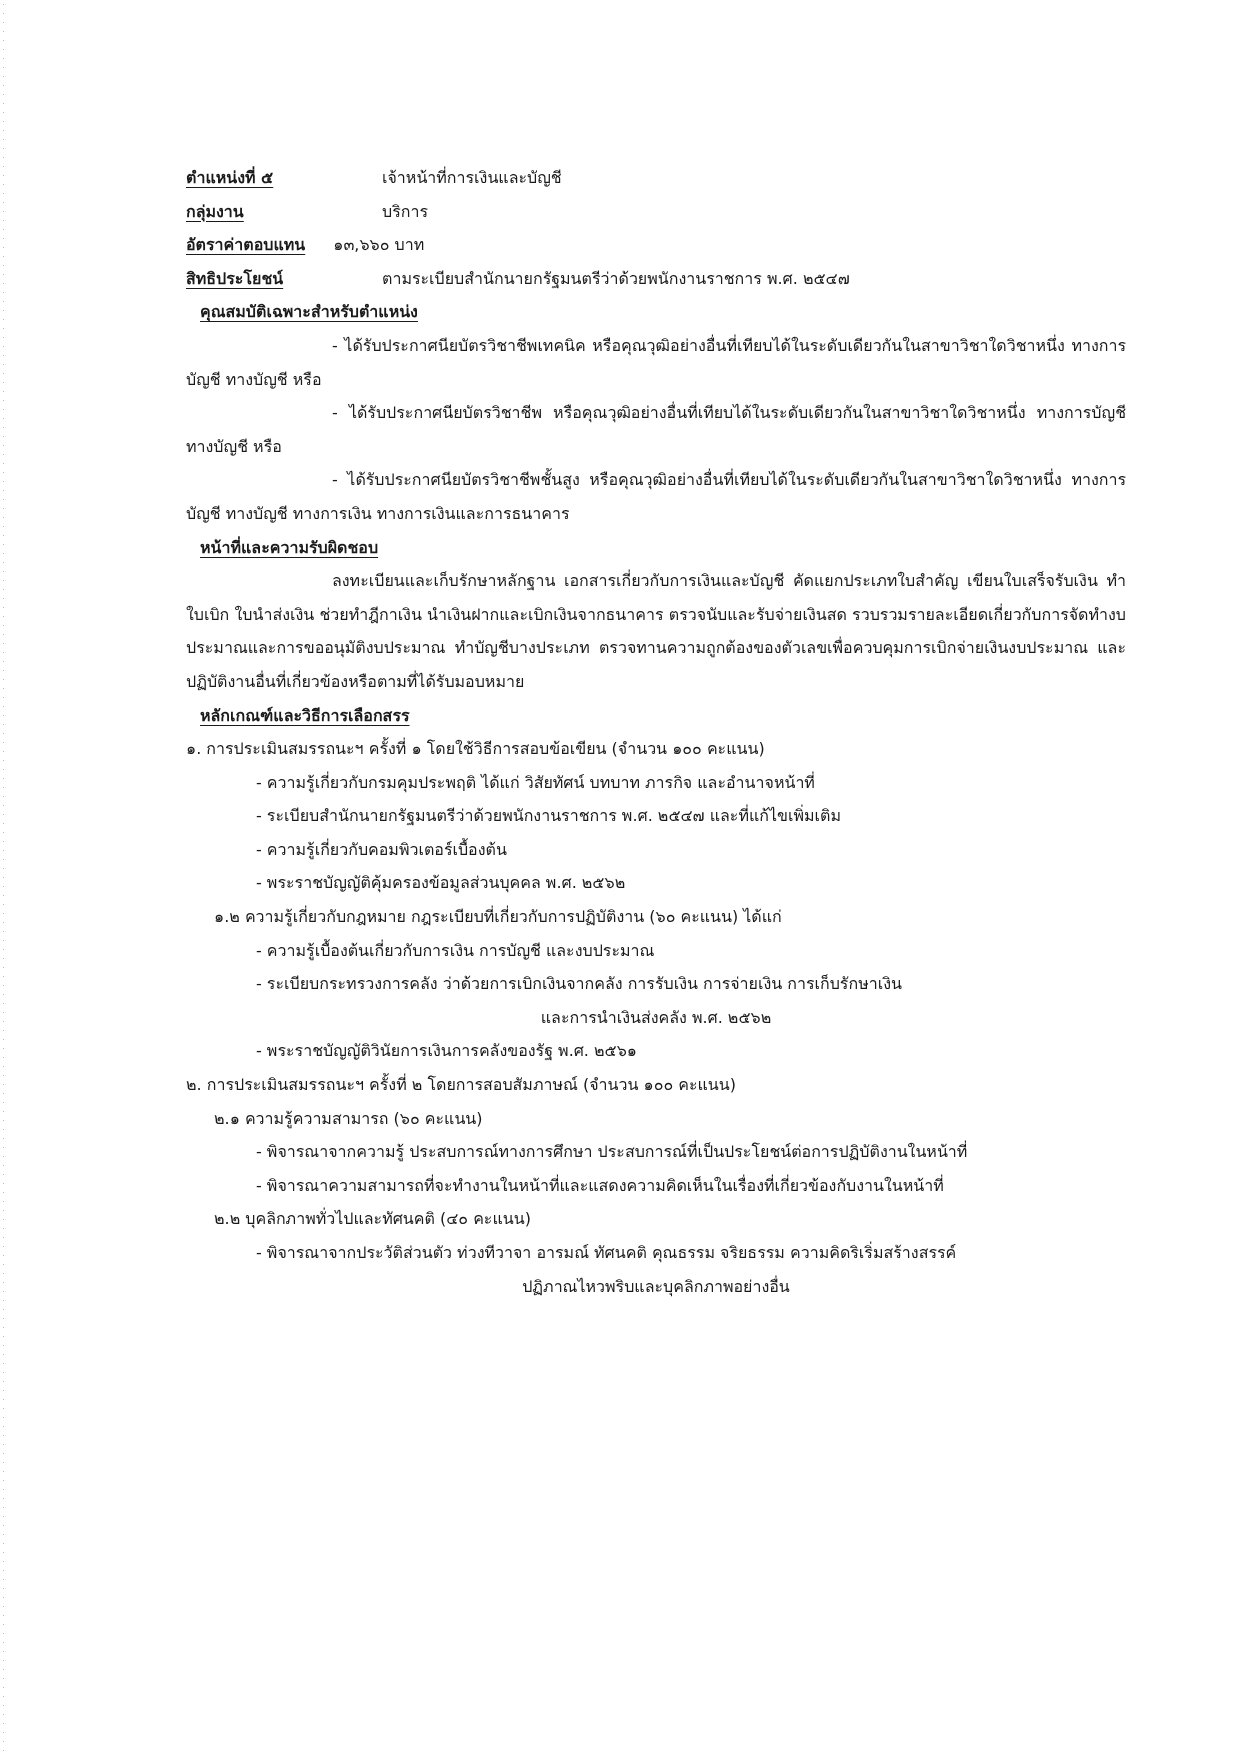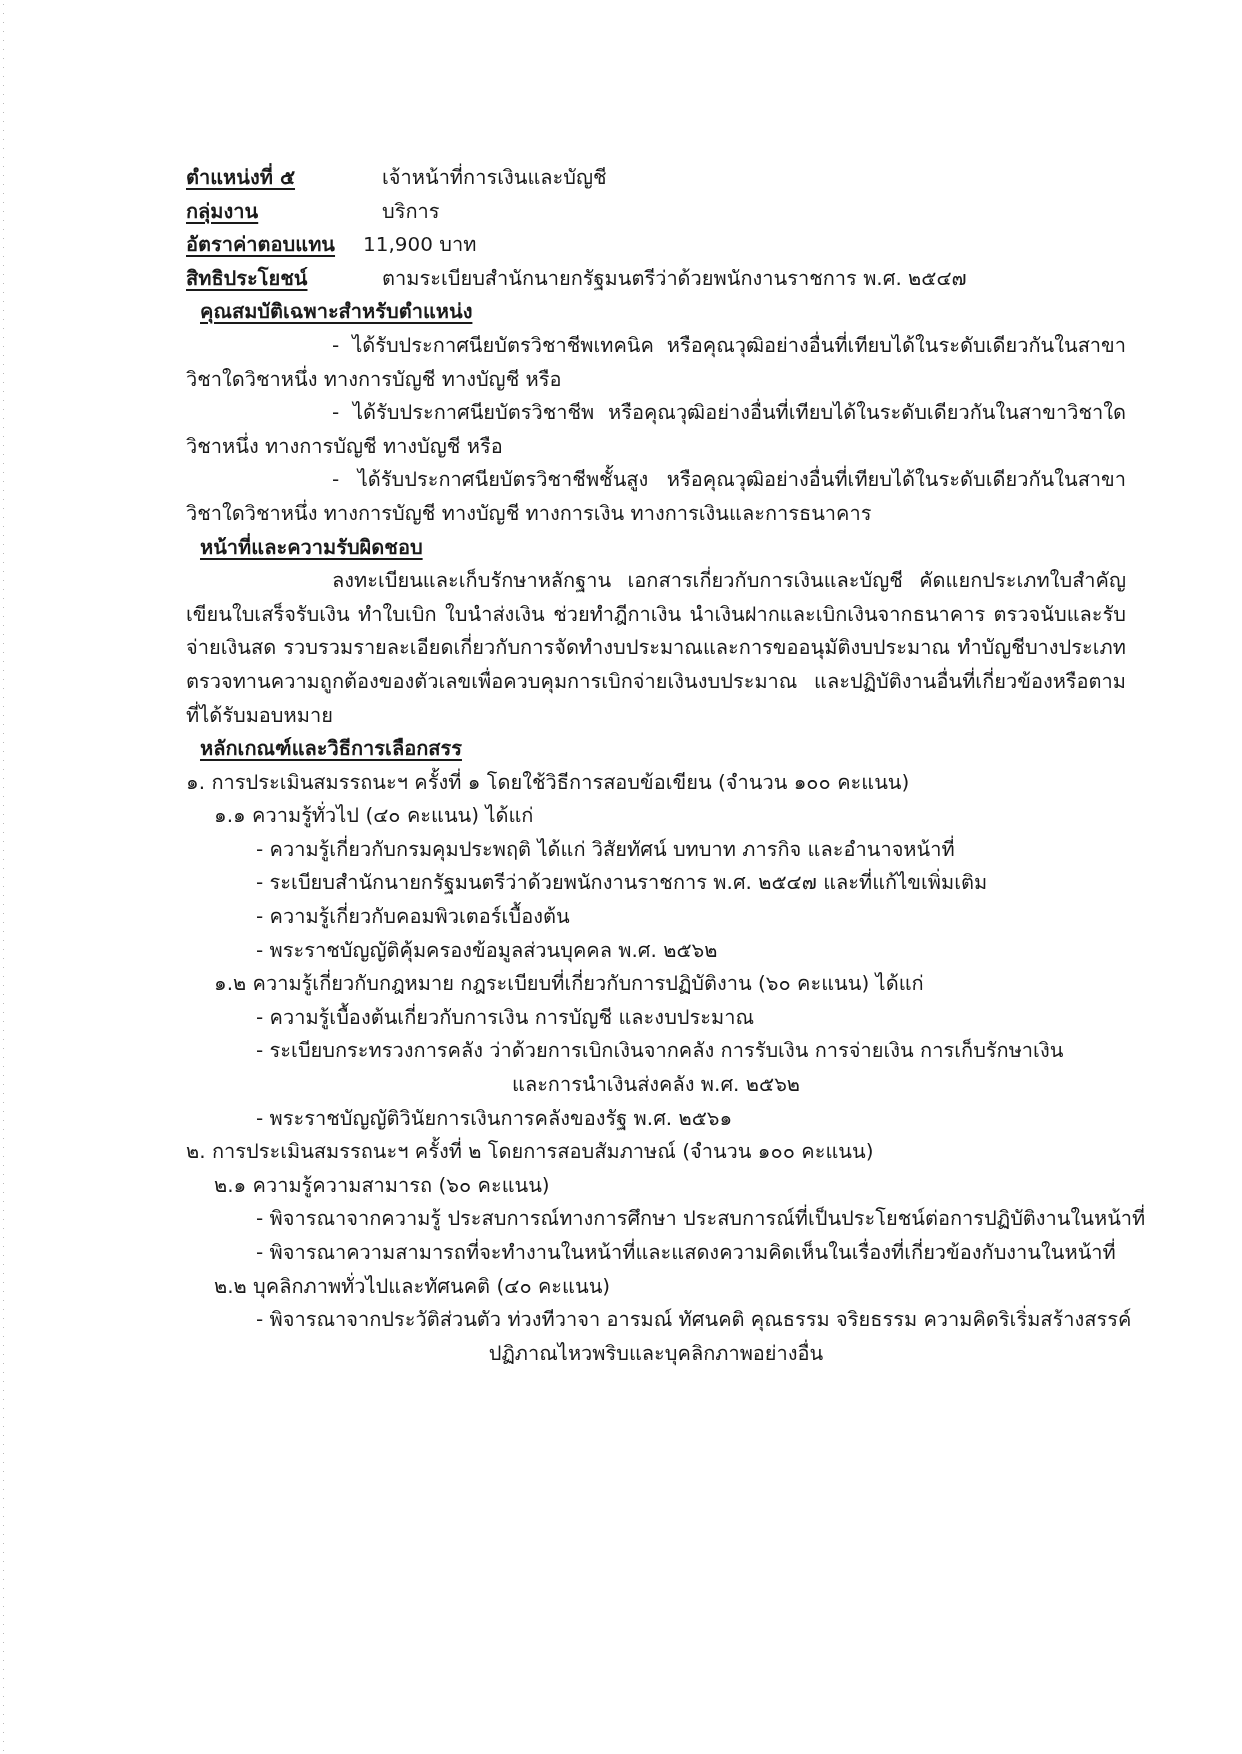--- a/index.html
+++ b/index.html
@@ -9,21 +9,21 @@
     color: #1a1a1a;
   }
   .margin-dots {
     position: absolute; left: 2px; top: 0; width: 3px; height: 1754px;
     background-image: radial-gradient(circle, #9a9a9a 0.8px, transparent 1px);
     background-size: 3px 9px;
     opacity: 0.7;
   }
   .page {
     position: absolute; left: 186px; top: 161px; width: 940px;
-    font-size: 20px; line-height: 33.6px;
+    font-size: 16px; line-height: 33.6px;
   }
   .row { display: flex; white-space: nowrap; }
   .row .label {
     width: 156px; font-weight: bold; text-decoration: underline;
     text-underline-offset: 4px; flex: 0 0 auto;
   }
   .row .value { padding-left: 20px; margin-left: 20px; }
   .row.wide .label { width: auto; padding-right: 0; }
   .row.wide .value { padding-left: 8px; }
   .heading {
@@ -46,39 +46,38 @@
   <div class="row">
     <span class="label">ตำแหน่งที่ ๕</span>
     <span class="value">เจ้าหน้าที่การเงินและบัญชี</span>
   </div>
   <div class="row">
     <span class="label">กลุ่มงาน</span>
     <span class="value">บริการ</span>
   </div>
   <div class="row wide">
     <span class="label">อัตราค่าตอบแทน</span>
-    <span class="value">11,900 บาท</span>
+    <span class="value">๑๓,๖๖๐ บาท</span>
   </div>
   <div class="row">
     <span class="label">สิทธิประโยชน์</span>
     <span class="value">ตามระเบียบสำนักนายกรัฐมนตรีว่าด้วยพนักงานราชการ พ.ศ. ๒๕๔๗</span>
   </div>
 
   <div class="heading">คุณสมบัติเฉพาะสำหรับตำแหน่ง</div>
   <div class="para indent-first">- ได้รับประกาศนียบัตรวิชาชีพเทคนิค หรือคุณวุฒิอย่างอื่นที่เทียบได้ในระดับเดียวกันในสาขาวิชาใดวิชาหนึ่ง ทางการบัญชี ทางบัญชี หรือ</div>
   <div class="para indent-first">- ได้รับประกาศนียบัตรวิชาชีพ หรือคุณวุฒิอย่างอื่นที่เทียบได้ในระดับเดียวกันในสาขาวิชาใดวิชาหนึ่ง ทางการบัญชี ทางบัญชี หรือ</div>
   <div class="para indent-first">- ได้รับประกาศนียบัตรวิชาชีพชั้นสูง หรือคุณวุฒิอย่างอื่นที่เทียบได้ในระดับเดียวกันในสาขาวิชาใดวิชาหนึ่ง ทางการบัญชี ทางบัญชี ทางการเงิน ทางการเงินและการธนาคาร</div>
 
   <div class="heading">หน้าที่และความรับผิดชอบ</div>
   <div class="para indent-first">ลงทะเบียนและเก็บรักษาหลักฐาน เอกสารเกี่ยวกับการเงินและบัญชี คัดแยกประเภทใบสำคัญ เขียนใบเสร็จรับเงิน ทำใบเบิก ใบนำส่งเงิน ช่วยทำฎีกาเงิน นำเงินฝากและเบิกเงินจากธนาคาร ตรวจนับและรับจ่ายเงินสด รวบรวมรายละเอียดเกี่ยวกับการจัดทำงบประมาณและการขออนุมัติงบประมาณ ทำบัญชีบางประเภท ตรวจทานความถูกต้องของตัวเลขเพื่อควบคุมการเบิกจ่ายเงินงบประมาณ และปฏิบัติงานอื่นที่เกี่ยวข้องหรือตามที่ได้รับมอบหมาย</div>
 
   <div class="heading">หลักเกณฑ์และวิธีการเลือกสรร</div>
 
   <div class="line">๑. การประเมินสมรรถนะฯ ครั้งที่ ๑ โดยใช้วิธีการสอบข้อเขียน (จำนวน ๑๐๐ คะแนน)</div>
-  <div class="line lvl1">๑.๑ ความรู้ทั่วไป  (๔๐ คะแนน) ได้แก่</div>
   <div class="line lvl2">- ความรู้เกี่ยวกับกรมคุมประพฤติ ได้แก่ วิสัยทัศน์ บทบาท ภารกิจ และอำนาจหน้าที่</div>
   <div class="line lvl2">- ระเบียบสำนักนายกรัฐมนตรีว่าด้วยพนักงานราชการ พ.ศ. ๒๕๔๗ และที่แก้ไขเพิ่มเติม</div>
   <div class="line lvl2">- ความรู้เกี่ยวกับคอมพิวเตอร์เบื้องต้น</div>
   <div class="line lvl2">- พระราชบัญญัติคุ้มครองข้อมูลส่วนบุคคล พ.ศ. ๒๕๖๒</div>
 
   <div class="line lvl1">๑.๒ ความรู้เกี่ยวกับกฎหมาย กฎระเบียบที่เกี่ยวกับการปฏิบัติงาน (๖๐ คะแนน) ได้แก่</div>
   <div class="line lvl2">- ความรู้เบื้องต้นเกี่ยวกับการเงิน การบัญชี และงบประมาณ</div>
   <div class="line lvl2">- ระเบียบกระทรวงการคลัง ว่าด้วยการเบิกเงินจากคลัง การรับเงิน การจ่ายเงิน การเก็บรักษาเงิน</div>
   <div class="line cont">และการนำเงินส่งคลัง พ.ศ. ๒๕๖๒</div>
   <div class="line lvl2">- พระราชบัญญัติวินัยการเงินการคลังของรัฐ พ.ศ. ๒๕๖๑</div>

